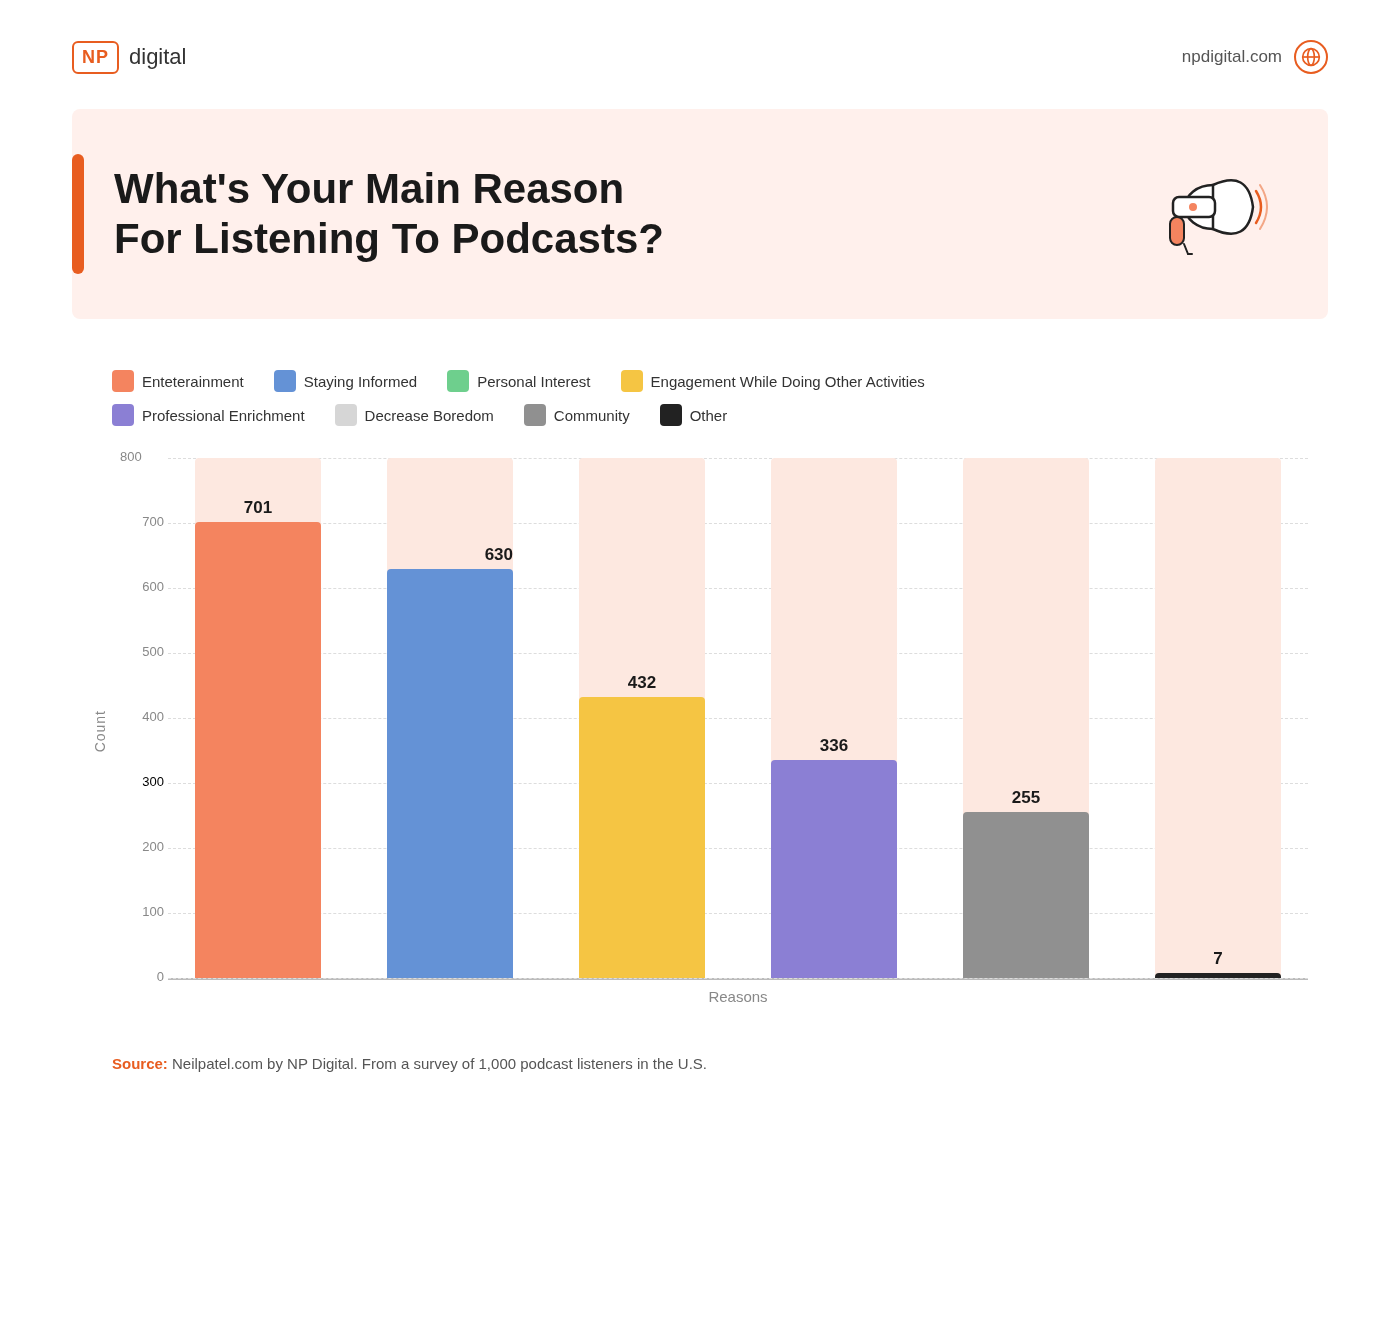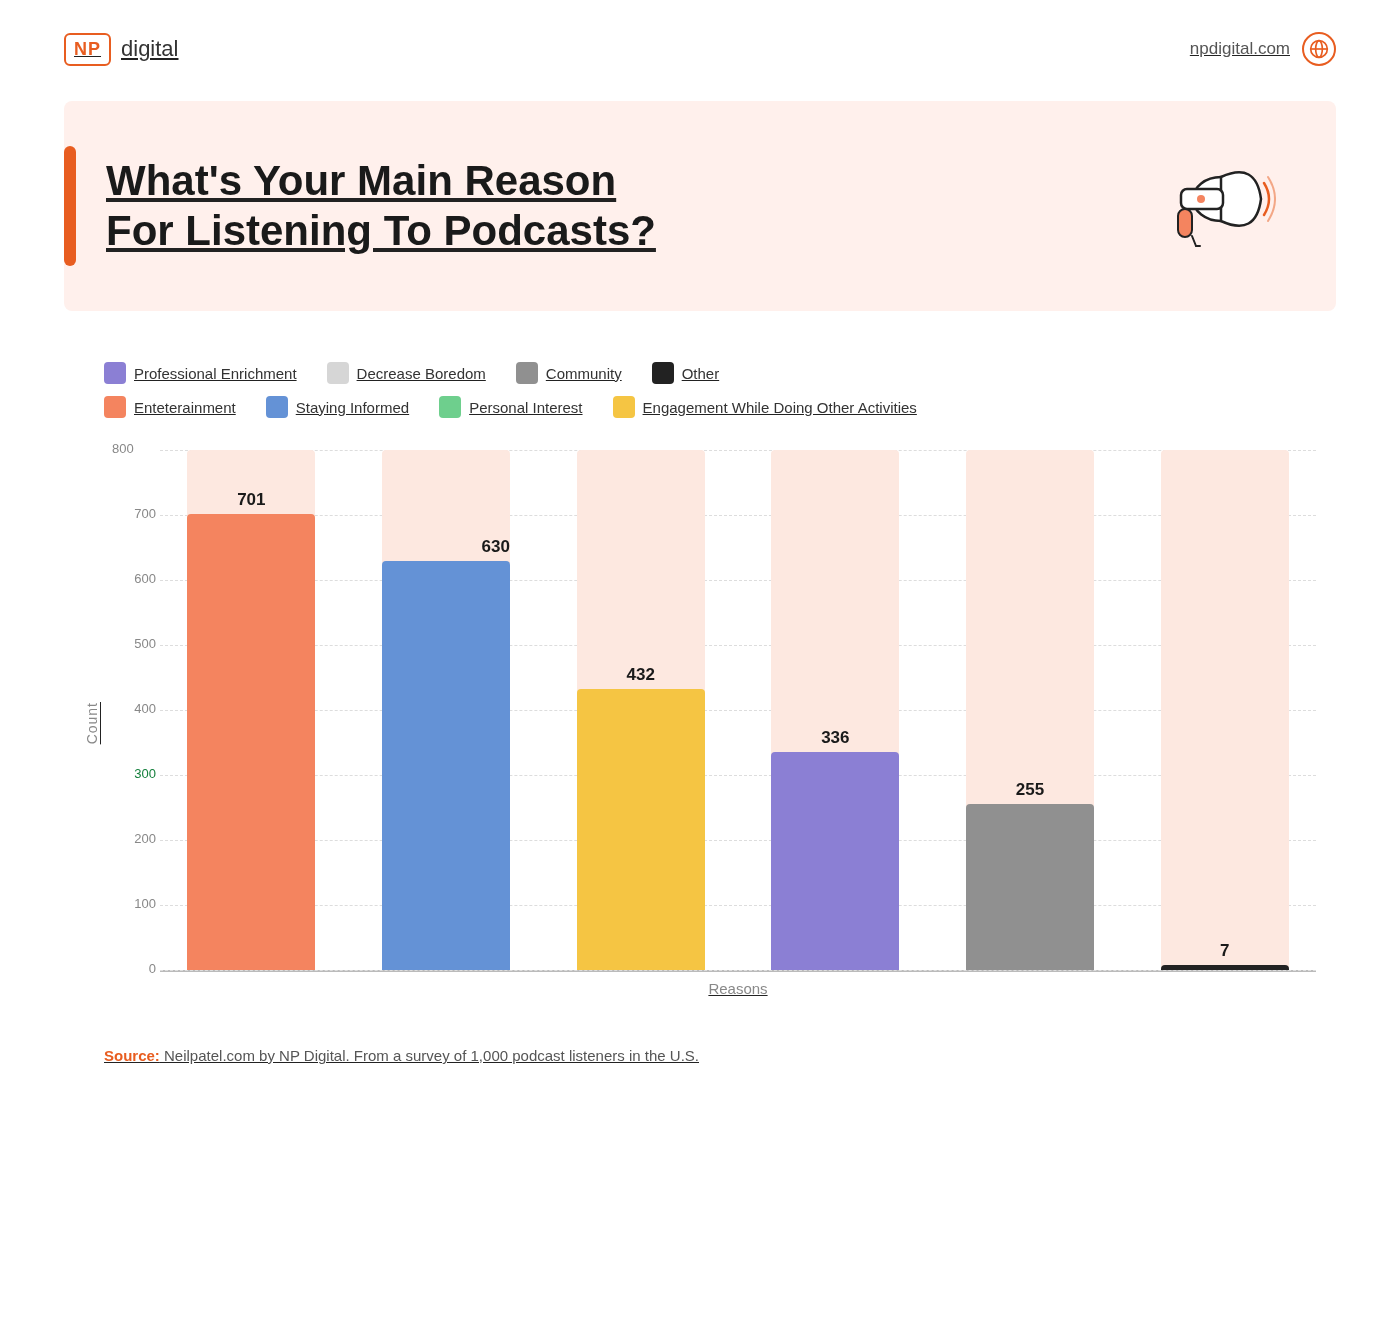--- a/index.html
+++ b/index.html
@@ -8,22 +8,21 @@
       background: #fff;
       width: 1400px;
       min-height: 1318px;
       color: #222;
     }
 
     .page-wrapper {
       width: 1400px;
       min-height: 1318px;
       background: #fff;
-      padding: 4px;
-      text-decoration: underline;
+      padding: 12px;
     }
 
     
     .header {
       display: flex;
       align-items: center;
       justify-content: space-between;
       padding: 28px 60px 20px 60px;
     }
     .logo-container {
@@ -219,54 +218,54 @@
         <rect x="32" y="68" width="14" height="28" rx="7" fill="#f4845f" stroke="#222" stroke-width="2"></rect>
 
         <circle cx="55" cy="58" r="4" fill="#f4845f"></circle>
         <line x1="46" y1="95" x2="50" y2="105" stroke="#222" stroke-width="2" stroke-linecap="round"></line>
         <line x1="50" y1="105" x2="54" y2="105" stroke="#222" stroke-width="2" stroke-linecap="round"></line>
       </svg>
     </div>
   </div>
 
   <div class="legend-section">
+    <div class="legend-row" id="legend-row-1">
+        <div class="legend-item">
+          <div class="legend-swatch" style="background:#f4845f;"></div>
+          <span>Enteterainment</span>
+        </div>
+        <div class="legend-item">
+          <div class="legend-swatch" style="background:#6492d6;"></div>
+          <span>Staying Informed</span>
+        </div>
+        <div class="legend-item">
+          <div class="legend-swatch" style="background:#6ecf8d;"></div>
+          <span>Personal Interest</span>
+        </div>
+        <div class="legend-item">
+          <div class="legend-swatch" style="background:#f5c543;"></div>
+          <span>Engagement While Doing Other Activities</span>
+        </div>
+      </div>
     <div class="legend-row" id="legend-row-2">
         <div class="legend-item">
           <div class="legend-swatch" style="background:#8b7fd4;"></div>
           <span>Professional Enrichment</span>
         </div>
         <div class="legend-item">
           <div class="legend-swatch" style="background:#d6d6d6;"></div>
           <span>Decrease Boredom</span>
         </div>
         <div class="legend-item">
           <div class="legend-swatch" style="background:#909090;"></div>
           <span>Community</span>
         </div>
         <div class="legend-item">
           <div class="legend-swatch" style="background:#222222;"></div>
           <span>Other</span>
-        </div>
-      </div>
-    <div class="legend-row" id="legend-row-1">
-        <div class="legend-item">
-          <div class="legend-swatch" style="background:#f4845f;"></div>
-          <span>Enteterainment</span>
-        </div>
-        <div class="legend-item">
-          <div class="legend-swatch" style="background:#6492d6;"></div>
-          <span>Staying Informed</span>
-        </div>
-        <div class="legend-item">
-          <div class="legend-swatch" style="background:#6ecf8d;"></div>
-          <span>Personal Interest</span>
-        </div>
-        <div class="legend-item">
-          <div class="legend-swatch" style="background:#f5c543;"></div>
-          <span>Engagement While Doing Other Activities</span>
         </div>
       </div>
   </div>
 
   <div class="chart-section">
     <div style="display:flex; align-items:stretch;">
       <div class="y-axis-label">Count</div>
       <div class="chart-inner">
 
         <div style="position:relative; height:520px; margin-left:50px;" id="chart-plot">
@@ -280,21 +279,21 @@
             <div style="position: absolute; top: 130px; left: 0px; right: 0px; border-top: 1px dashed rgb(221, 221, 221); width: 100%;">
               <span style="position: absolute; left: -48px; top: -10px; font-size: 13px; color: rgb(136, 136, 136); text-align: right; width: 44px;">600</span>
             </div>
             <div style="position: absolute; top: 195px; left: 0px; right: 0px; border-top: 1px dashed rgb(221, 221, 221); width: 100%;">
               <span style="position: absolute; left: -48px; top: -10px; font-size: 13px; color: rgb(136, 136, 136); text-align: right; width: 44px;">500</span>
             </div>
             <div style="position: absolute; top: 260px; left: 0px; right: 0px; border-top: 1px dashed rgb(221, 221, 221); width: 100%;">
               <span style="position: absolute; left: -48px; top: -10px; font-size: 13px; color: rgb(136, 136, 136); text-align: right; width: 44px;">400</span>
             </div>
             <div style="position: absolute; top: 325px; left: 0px; right: 0px; border-top: 1px dashed rgb(221, 221, 221); width: 100%;">
-              <span style="position: absolute; left: -48px; top: -10px; font-size: 13px; color: #15803d; text-align: right; width: 44px;">300</span>
+              <span style="position: absolute; left: -48px; top: -10px; font-size: 13px; color: #000000; text-align: right; width: 44px;">300</span>
             </div>
             <div style="position: absolute; top: 390px; left: 0px; right: 0px; border-top: 1px dashed rgb(221, 221, 221); width: 100%;">
               <span style="position: absolute; left: -48px; top: -10px; font-size: 13px; color: rgb(136, 136, 136); text-align: right; width: 44px;">200</span>
             </div>
             <div style="position: absolute; top: 455px; left: 0px; right: 0px; border-top: 1px dashed rgb(221, 221, 221); width: 100%;">
               <span style="position: absolute; left: -48px; top: -10px; font-size: 13px; color: rgb(136, 136, 136); text-align: right; width: 44px;">100</span>
             </div>
             <div style="position: absolute; top: 520px; left: 0px; right: 0px; border-top: 1px dashed rgb(221, 221, 221); width: 100%;">
               <span style="position: absolute; left: -48px; top: -10px; font-size: 13px; color: rgb(136, 136, 136); text-align: right; width: 44px;">0</span>
             </div>

